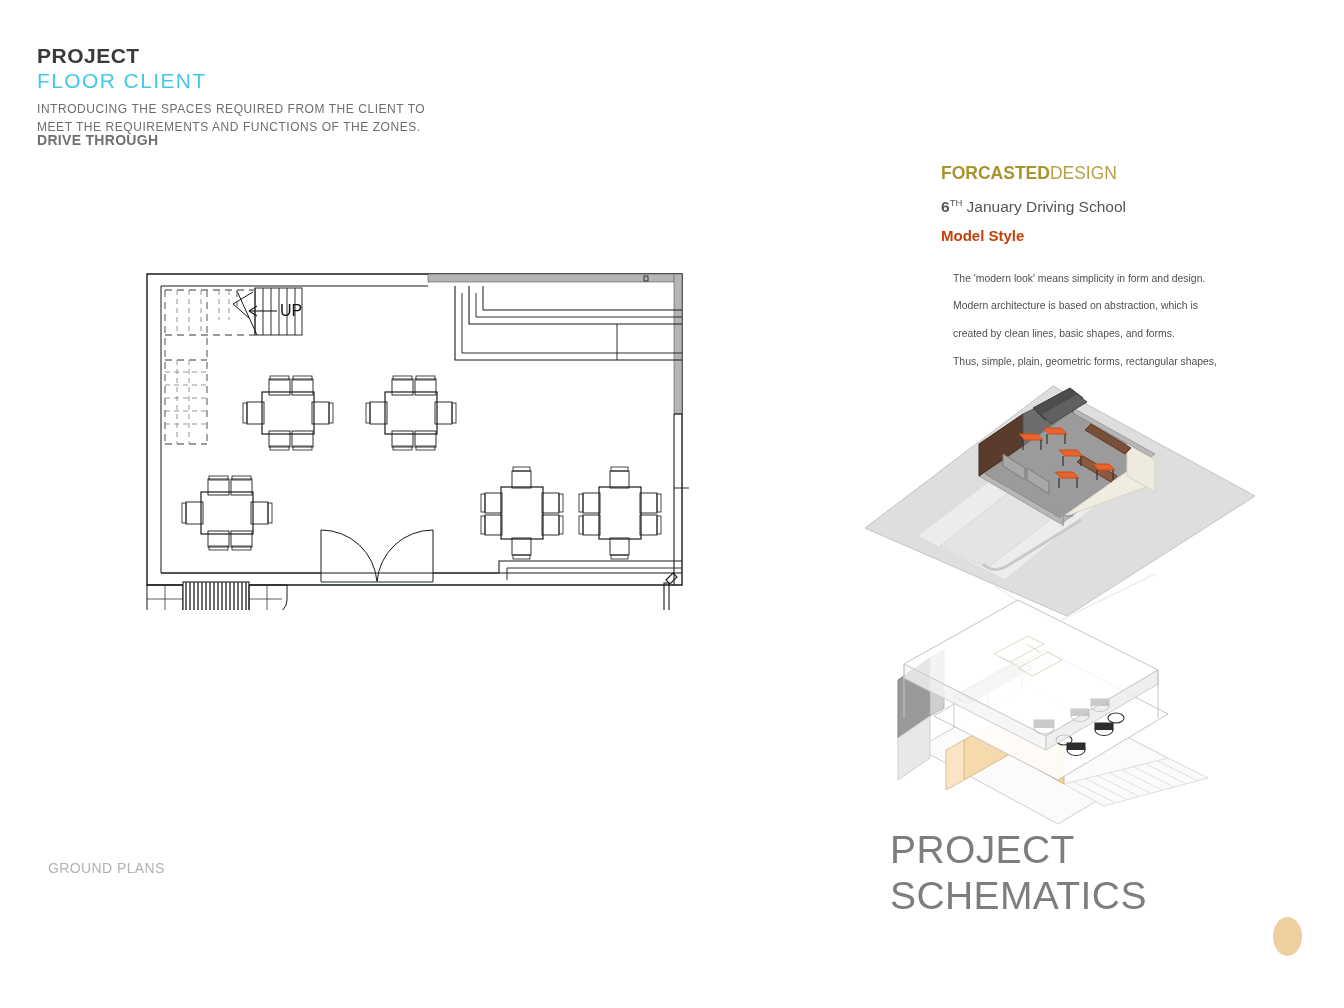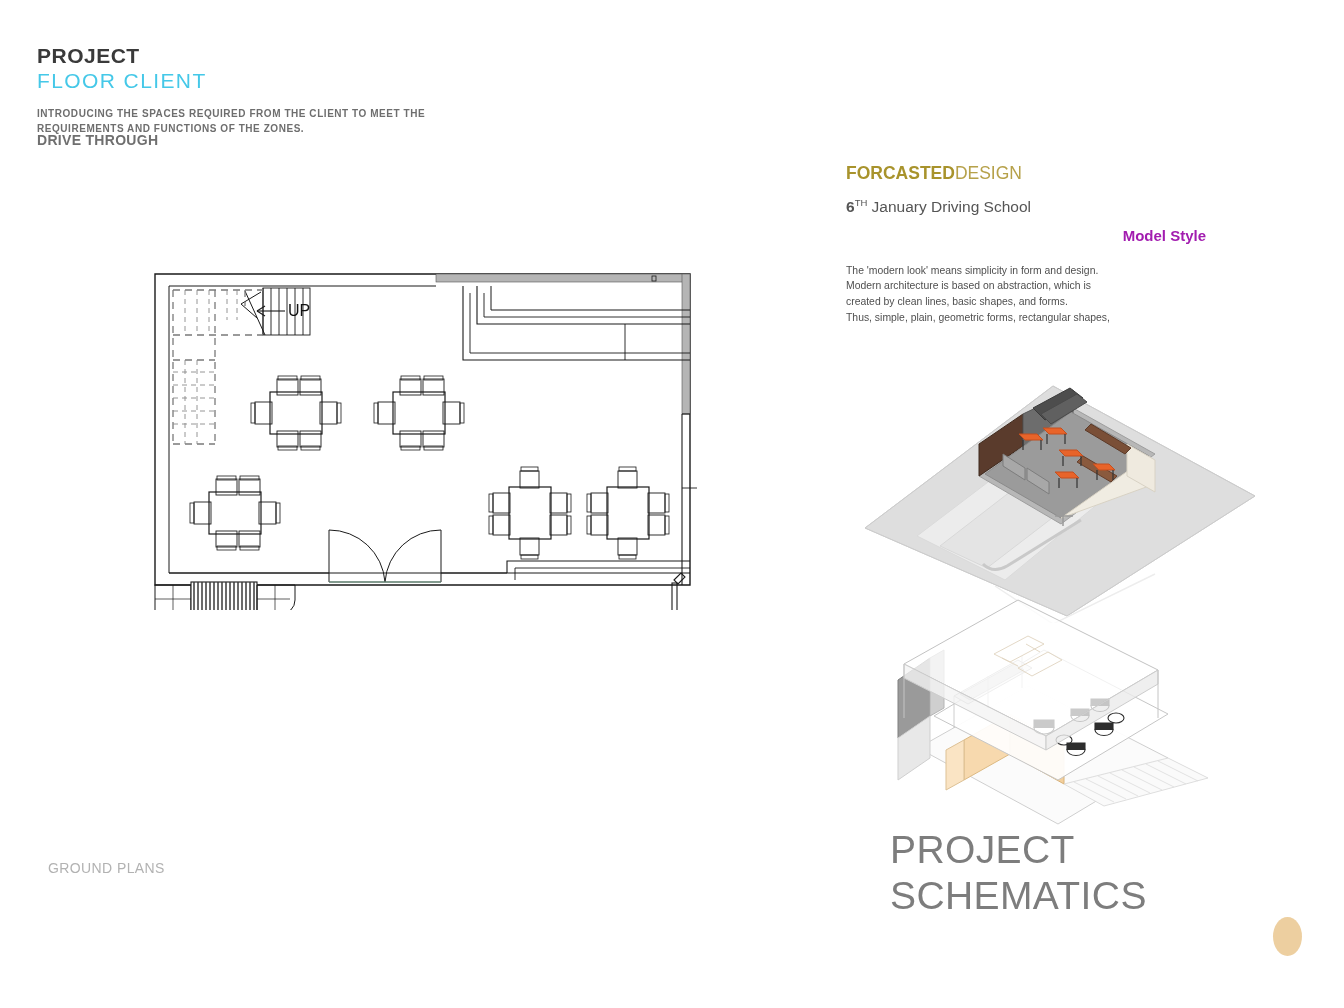--- a/index.html
+++ b/index.html
@@ -14,68 +14,68 @@
   .hdr{position:absolute;left:37px;top:44px;}
   .hdr-title{
     font-size:21px;font-weight:bold;letter-spacing:.5px;
     color:#3a3a3a;line-height:1.12;
   }
   .hdr-sub{
     font-size:21px;font-weight:normal;letter-spacing:1.4px;
     color:#45c8e8;line-height:1.12;margin-top:1px;
   }
   .hdr-desc{
-    margin-top:14px;font-size:10px;letter-spacing:.55px;
-    color:#6e6e6e;line-height:1.52;max-width:400px;font-weight:bold;
+    margin-top:8px;font-size:12px;letter-spacing:.55px;
+    color:#6e6e6e;line-height:1.52;max-width:400px;
   }
   .section-label{
     position:absolute;left:37px;top:132px;
     font-size:14px;font-weight:bold;letter-spacing:.3px;color:#6f6f6f;
   }
   .ground-label{
     position:absolute;left:48px;top:860px;
     font-size:14px;letter-spacing:.4px;color:#b2b2b2;
   }
 
   
-  .rp{position:absolute;left:846px;top:163px;width:360px;}
+  .rp{position:absolute;left:941px;top:163px;width:360px;}
   .rp-h1{font-size:17.5px;line-height:1.2;margin-bottom:13px;}
   .rp-h1 b{font-weight:bold;color:#a8932c;}
   .rp-h1 span{font-weight:normal;color:#b6a14a;}
   .rp-h2{
     font-size:15.5px;color:#555555;line-height:1.2;margin-bottom:10px;
     font-weight:normal;
   }
   .rp-h2 sup{font-size:9.5px;vertical-align:super;margin-top:12px;}
   .rp-h2 b{font-weight:bold;}
   .rp-h3{
-    font-size:15px;font-weight:bold;color:#a21caf;
-    line-height:1.2;margin-bottom:18px;text-align:right;
+    font-size:15px;font-weight:bold;color:#c2410c;
+    line-height:1.2;margin-bottom:26px;
   }
   .rp-body{
     font-size:10.4px;color:#4f4f4f;line-height:1.50;
   }
-  .rp-body p{margin:0;}
+  .rp-body p{margin:12px;}
 
   
   .big-title{
     position:absolute;left:890px;top:827px;
     font-size:39px;color:#7d7d7d;line-height:1.17;font-weight:normal;
     letter-spacing:.4px;
   }
   .big-title .l2{display:block;}
 
   .oval{
     position:absolute;left:1273px;top:917px;
     width:29px;height:39px;border-radius:50%;
     background:#edcfa0;
   }
 
   
-  .plan{position:absolute;left:145px;top:260px;width:570px;height:350px;}
+  .plan{position:absolute;left:137px;top:260px;width:570px;height:350px;}
   .plan svg{display:block;}
 
   
   .render{position:absolute;}
   .render svg{display:block;}
   #render-site{left:855px;top:368px;width:410px;height:255px;}
   #render-axo{left:868px;top:598px;width:355px;height:255px;}
 </style>
 </head>
 <body>

